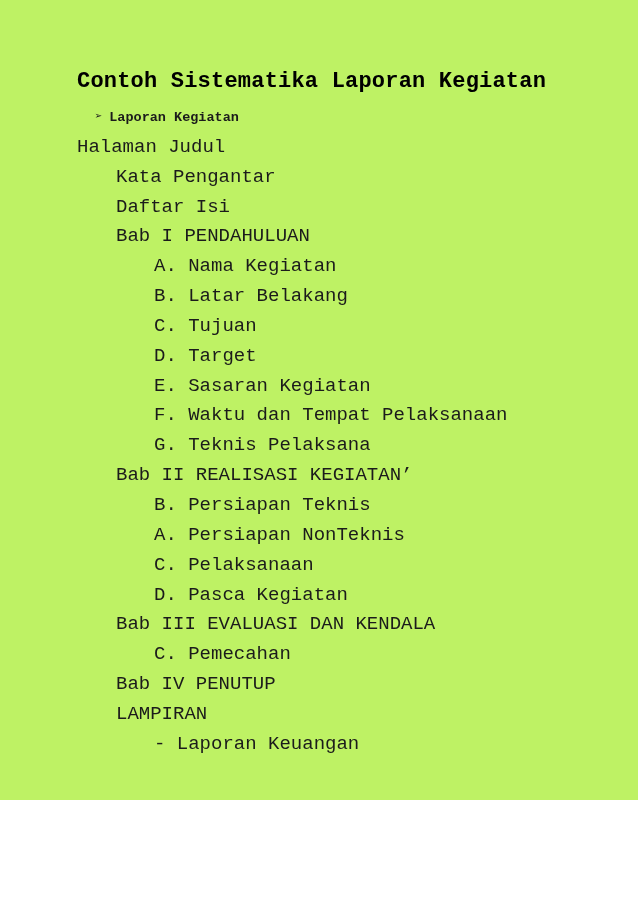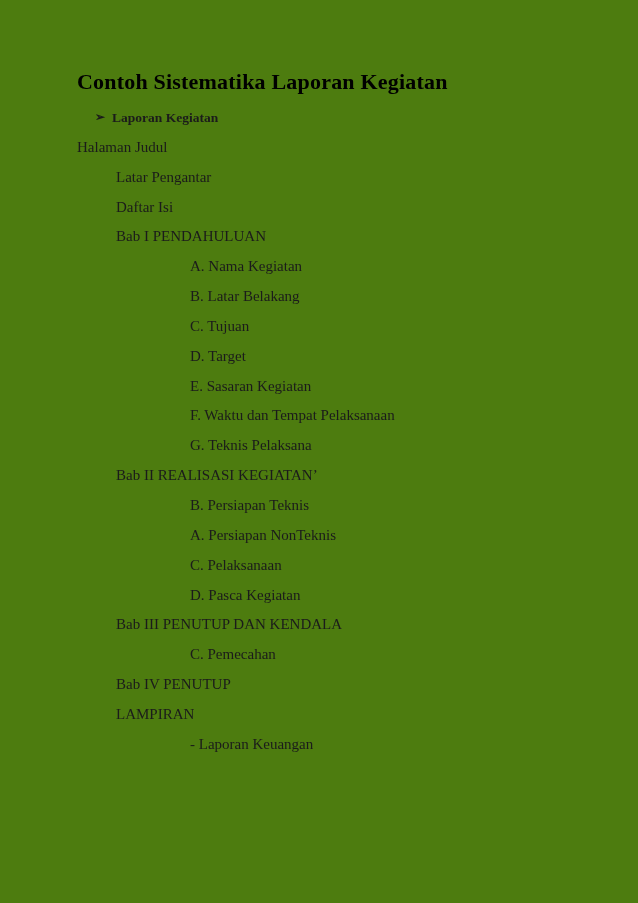--- a/index.html
+++ b/index.html
@@ -3,91 +3,91 @@
 <meta charset="utf-8">
 <style>
   html, body {
     margin: 0;
     padding: 0;
     background: #ffffff;
   }
   .page {
     position: relative;
     width: 638px;
-    height: 903px;
-    background: #4d7c0f;
+    height: 800px;
+    background: #bef264;
     overflow: hidden;
-    font-family: Liberation Serif, serif;
+    font-family: Liberation Mono, monospace;
     color: #1b1b1b;
   }
   .content {
     position: absolute;
     left: 77px;
     top: 70px;
     right: 16px;
   }
   .doc-title {
     font-size: 22px;
     font-weight: bold;
     color: #000000;
     line-height: 24px;
     margin: 0 0 9px 0;
     letter-spacing: 0.2px;
     white-space: nowrap;
   }
   .line {
     height: 29.85px;
     line-height: 29.85px;
-    font-size: 15px;
+    font-size: 19px;
     white-space: nowrap;
   }
   .bullet-line {
     margin-left: 18px;
     font-weight: bold;
     font-size: 13.5px;
   }
   .bullet-glyph {
     display: inline-block;
     margin-right: 7px;
     font-size: 12px;
     position: relative;
     top: -1px;
   }
   .lv0 { margin-left: 0; }
   .lv1 { margin-left: 39px; }
-  .lv2 { margin-left: 113px; }
+  .lv2 { margin-left: 77px; }
 </style>
 </head>
 <body>
 
 <div class="page">
   <div class="content">
 
     <h1 class="doc-title">Contoh Sistematika Laporan Kegiatan</h1>
 
     <div class="line bullet-line">
       <span class="bullet-glyph">➢</span><span>Laporan Kegiatan</span>
     </div>
 
     <div class="line lv0">Halaman Judul</div>
-    <div class="line lv1">Latar Pengantar</div>
+    <div class="line lv1">Kata Pengantar</div>
     <div class="line lv1">Daftar Isi</div>
     <div class="line lv1">Bab I PENDAHULUAN</div>
     <div class="line lv2">A. Nama Kegiatan</div>
     <div class="line lv2">B. Latar Belakang</div>
     <div class="line lv2">C. Tujuan</div>
     <div class="line lv2">D. Target</div>
     <div class="line lv2">E. Sasaran Kegiatan</div>
     <div class="line lv2">F. Waktu dan Tempat Pelaksanaan</div>
     <div class="line lv2">G. Teknis Pelaksana</div>
     <div class="line lv1">Bab II REALISASI KEGIATAN’</div>
     <div class="line lv2">B. Persiapan Teknis</div>
     <div class="line lv2">A. Persiapan NonTeknis</div>
     <div class="line lv2">C. Pelaksanaan</div>
     <div class="line lv2">D. Pasca Kegiatan</div>
-    <div class="line lv1">Bab III PENUTUP DAN KENDALA</div>
+    <div class="line lv1">Bab III EVALUASI DAN KENDALA</div>
     <div class="line lv2">C. Pemecahan</div>
     <div class="line lv1">Bab IV PENUTUP</div>
     <div class="line lv1">LAMPIRAN</div>
     <div class="line lv2">- Laporan Keuangan</div>
 
   </div>
 </div>
 
 </body></html>

